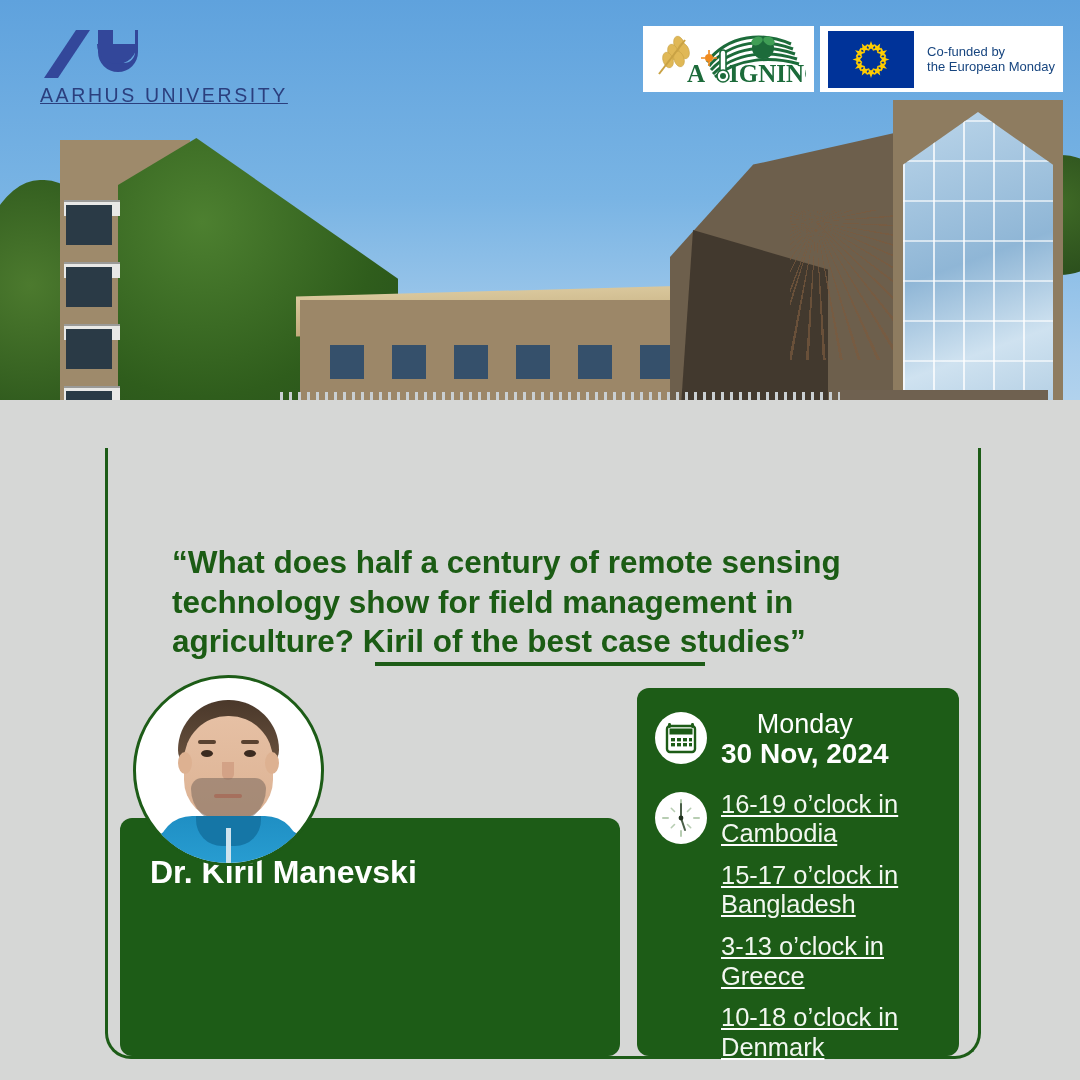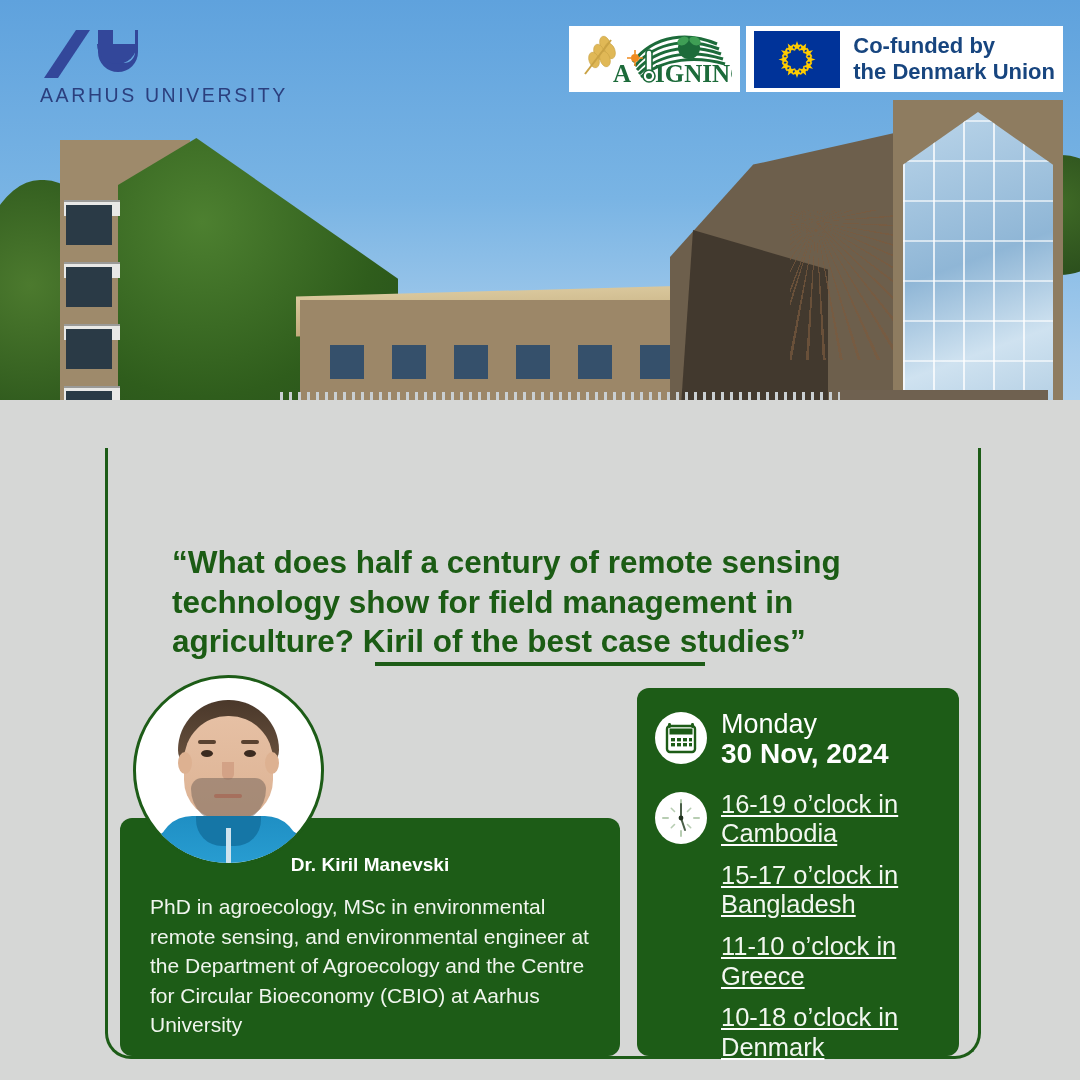--- a/index.html
+++ b/index.html
@@ -53,28 +53,28 @@
   
   .panel{position:absolute;left:0;top:400px;width:1080px;height:680px;background:#d6d7d6;}
   .wave{position:absolute;left:0;top:398px;width:1080px;height:120px;}
 
   
   .frame{position:absolute;left:105px;top:448px;width:870px;height:608px;
          border:3px solid #1d5c17;border-top:none;border-radius:0 0 26px 26px;pointer-events:none;}
 
   
   .au{position:absolute;left:42px;top:28px;}
-  .au-name{position:absolute;left:40px;top:84px;color:#2b3f7e;font-size:19.5px;letter-spacing:2.6px;}
+  .au-name{position:absolute;left:40px;top:84px;color:#2b3f7e;font-size:19.5px;letter-spacing:2.6px;text-decoration:underline;}
 
   
   .logos{position:absolute;right:17px;top:26px;display:flex;align-items:stretch;gap:6px;}
   .logobox{background:#fff;padding:5px 8px;display:flex;align-items:center;}
   .alg{display:flex;align-items:center;height:56px;}
   .eu{display:flex;align-items:center;gap:13px;height:56px;}
-  .eu-txt{color:#17457f;font-weight:bold;font-size:22px;line-height:1.18;}
+  .eu-txt{color:#17457f;font-weight:normal;font-size:13px;line-height:1.18;}
 
   
   .webinar{position:absolute;left:196px;top:470px;color:#1b5c14;font-weight:bold;
            font-size:55px;letter-spacing:.5px;}
   .subtitle{position:absolute;left:172px;top:543px;width:710px;color:#1b5c14;font-weight:bold;
             font-size:31.5px;line-height:1.26;}
   .divider{position:absolute;left:375px;top:662px;width:330px;height:4px;background:#1d5c17;}
 
   
   .avatar{position:absolute;left:133px;top:675px;width:185px;height:185px;border-radius:50%;
@@ -93,30 +93,30 @@
   .torso{position:absolute;left:22px;top:138px;width:141px;height:60px;
          background:linear-gradient(#1f8fc4,#2aa0d4);border-radius:34px 34px 0 0;}
   .collar{position:absolute;left:60px;top:138px;width:65px;height:30px;background:#1576a6;
           border-radius:0 0 26px 26px;}
   .zip{position:absolute;left:90px;top:150px;width:5px;height:48px;background:#cfe3ee;}
   .shoulderL{position:absolute;left:18px;top:152px;width:40px;height:46px;background:#1b86bb;border-radius:18px 0 0 0;}
   .shoulderR{position:absolute;left:128px;top:152px;width:40px;height:46px;background:#1b86bb;border-radius:0 18px 0 0;}
 
   .bio{position:absolute;left:120px;top:818px;width:500px;height:238px;background:#1d5c17;
        border-radius:12px;color:#fff;padding:36px 30px 0 30px;box-sizing:border-box;z-index:2;}
-  .bio-name{font-weight:bold;font-size:19px;margin-bottom:16px;text-align:center;}
+  .bio-name{font-weight:bold;font-size:32px;margin-bottom:8px;}
   .bio-text{font-size:21px;line-height:1.41;color:#f0f5ee;}
 
   
   .datebox{position:absolute;left:637px;top:688px;width:322px;height:368px;background:#1d5c17;
            border-radius:12px;color:#fff;box-sizing:border-box;padding:22px 18px 0 18px;}
   .row{display:flex;align-items:flex-start;gap:14px;}
   .circ{width:52px;height:52px;border-radius:50%;background:#fff;flex:0 0 52px;
         display:flex;align-items:center;justify-content:center;margin-top:2px;}
-  .dt-day{font-size:27px;line-height:1.05;}
+  .dt-day{font-size:27px;line-height:1.05;text-align:center;}
   .dt-date{font-size:28px;font-weight:bold;line-height:1.12;}
   .times{margin-top:16px;text-decoration:underline;}
   .time-line{font-size:25.5px;line-height:1.16;margin-bottom:12px;color:#f2f7f0;}
 </style>
 </head>
 <body>
 
 <div id="poster">
 
   <div class="photo">
@@ -231,21 +231,21 @@
           <polygon points="43,10 44.3,13.8 48.3,13.8 45.1,16.2 46.3,20 43,17.6 39.7,20 40.9,16.2 37.7,13.8 41.7,13.8" transform="rotate(180 43 28.5)"></polygon>
           <polygon points="43,10 44.3,13.8 48.3,13.8 45.1,16.2 46.3,20 43,17.6 39.7,20 40.9,16.2 37.7,13.8 41.7,13.8" transform="rotate(210 43 28.5)"></polygon>
           <polygon points="43,10 44.3,13.8 48.3,13.8 45.1,16.2 46.3,20 43,17.6 39.7,20 40.9,16.2 37.7,13.8 41.7,13.8" transform="rotate(240 43 28.5)"></polygon>
           <polygon points="43,10 44.3,13.8 48.3,13.8 45.1,16.2 46.3,20 43,17.6 39.7,20 40.9,16.2 37.7,13.8 41.7,13.8" transform="rotate(270 43 28.5)"></polygon>
           <polygon points="43,10 44.3,13.8 48.3,13.8 45.1,16.2 46.3,20 43,17.6 39.7,20 40.9,16.2 37.7,13.8 41.7,13.8" transform="rotate(300 43 28.5)"></polygon>
           <polygon points="43,10 44.3,13.8 48.3,13.8 45.1,16.2 46.3,20 43,17.6 39.7,20 40.9,16.2 37.7,13.8 41.7,13.8" transform="rotate(330 43 28.5)"></polygon>
         </g>
       </svg>
       <div class="eu-txt">
         <div>Co-funded by</div>
-        <div>the Denmark Union</div>
+        <div>the European Monday</div>
       </div>
     </div>
 
   </div>
 
   <div class="frame"></div>
 
   <div class="subtitle">“What does half a century of remote sensing technology show for field management in agriculture? Kiril of the best case studies”</div>
   <div class="divider"></div>
 
@@ -263,21 +263,20 @@
     <div class="mouth"></div>
     <div class="shoulderL"></div>
     <div class="shoulderR"></div>
     <div class="torso"></div>
     <div class="collar"></div>
     <div class="zip"></div>
   </div>
 
   <div class="bio">
     <div class="bio-name">Dr. Kiril Manevski</div>
-    <div class="bio-text">PhD in agroecology, MSc in environmental remote sensing, and environmental engineer at the Department of Agroecology and the Centre for Circular Bioeconomy (CBIO) at Aarhus University</div>
   </div>
 
   <div class="datebox">
 
     <div class="row">
       <div class="circ">
         <svg width="34" height="34" viewBox="0 0 34 34">
           <rect x="4" y="2" width="3" height="5" rx="1.4" fill="#1d5c17"></rect>
           <rect x="27" y="2" width="3" height="5" rx="1.4" fill="#1d5c17"></rect>
           <rect x="3" y="5" width="28" height="26" rx="3" fill="none" stroke="#1d5c17" stroke-width="2.4"></rect>
@@ -309,20 +308,20 @@
             <path d="M32.7,13.3 l-3.2,3.2 M16.5,29.5 l-3.2,3.2 M32.7,32.7 l-3.2,-3.2 M16.5,16.5 l-3.2,-3.2" stroke-width="1.6"></path>
           </g>
           <path d="M23,23 V9" stroke="#4a5f48" stroke-width="2" stroke-linecap="round"></path>
           <path d="M23,23 L27,35" stroke="#4a5f48" stroke-width="2" stroke-linecap="round"></path>
           <circle cx="23" cy="23" r="2.4" fill="#22331f"></circle>
         </svg>
       </div>
       <div class="times" style="margin-top:0">
         <div class="time-line">16-19 o’clock in Cambodia</div>
         <div class="time-line">15-17 o’clock in Bangladesh</div>
-        <div class="time-line">11-10 o’clock in Greece</div>
+        <div class="time-line">3-13 o’clock in Greece</div>
         <div class="time-line">10-18 o’clock in Denmark</div>
       </div>
     </div>
 
   </div>
 
 </div>
 
 </body></html>

